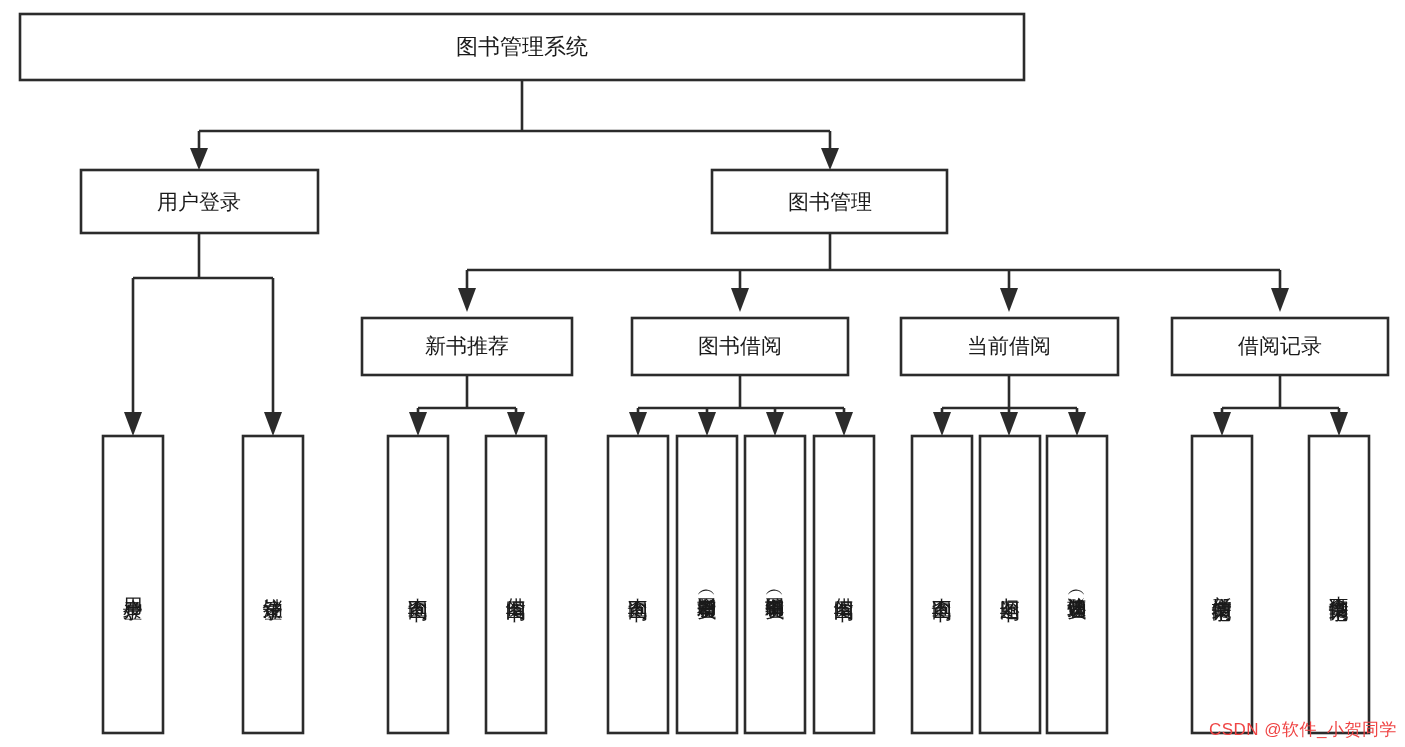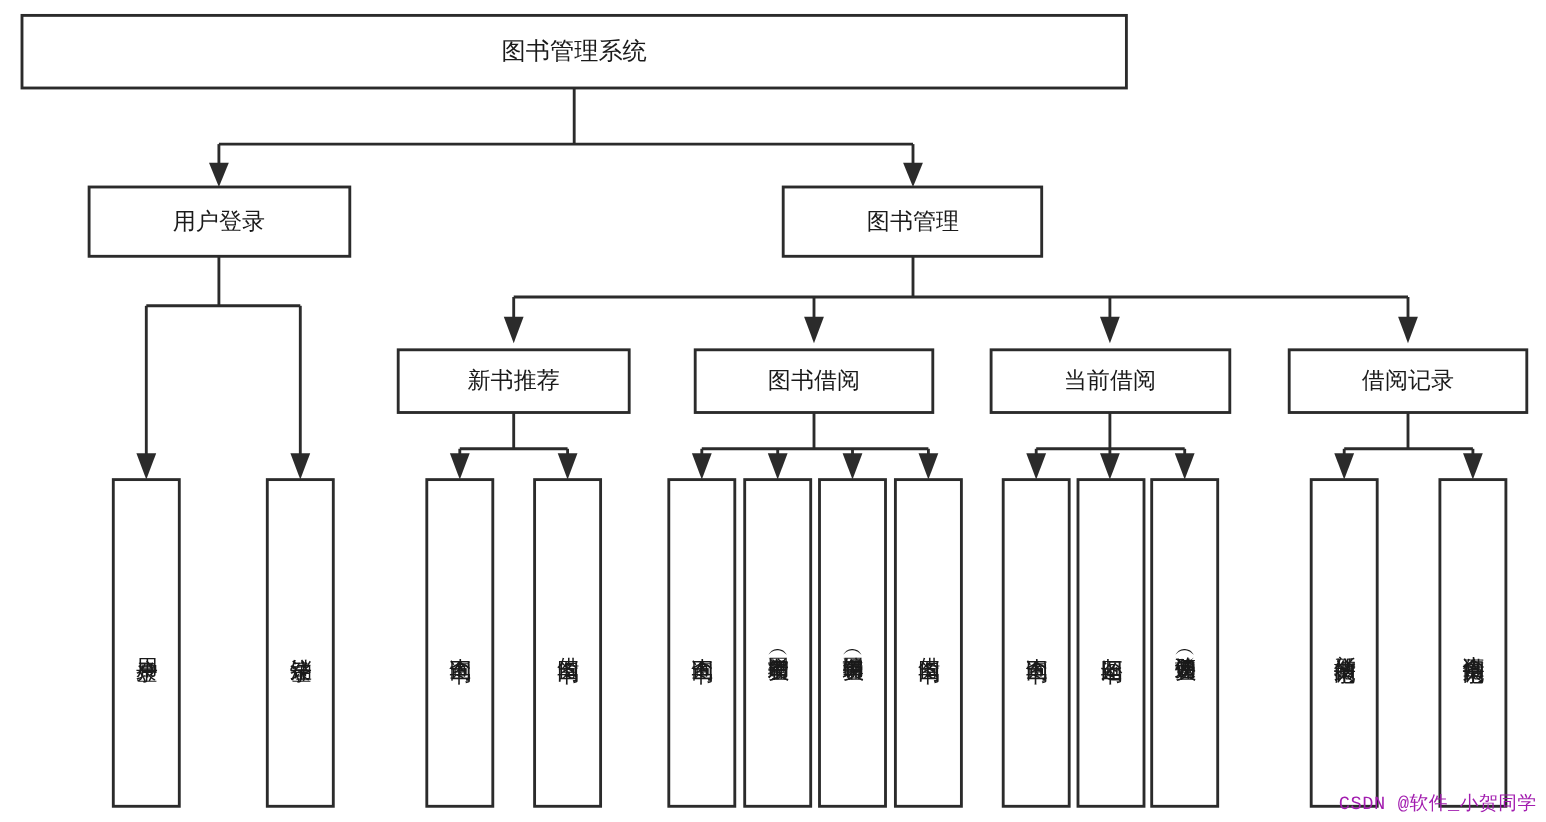--- a/index.html
+++ b/index.html
@@ -67,23 +67,23 @@
     white-space: nowrap;
     pointer-events: none;
     display: flex;
     align-items: center;
     justify-content: center;
   }
   .watermark {
     position: absolute;
     right: 8px;
     bottom: 6px;
-    font-family: Liberation Mono, monospace;
+    font-family: Liberation Sans, sans-serif;
     font-size: 17px;
-    color: #a21caf;
+    color: #ef4444;
     letter-spacing: 0.5px;
     white-space: nowrap;
   }
 </style>
 </head>
 <body>
 
 <div id="diagram-root">
 
   <svg class="diagram-svg" viewBox="0 0 1405 747" xmlns="http://www.w3.org/2000/svg">

